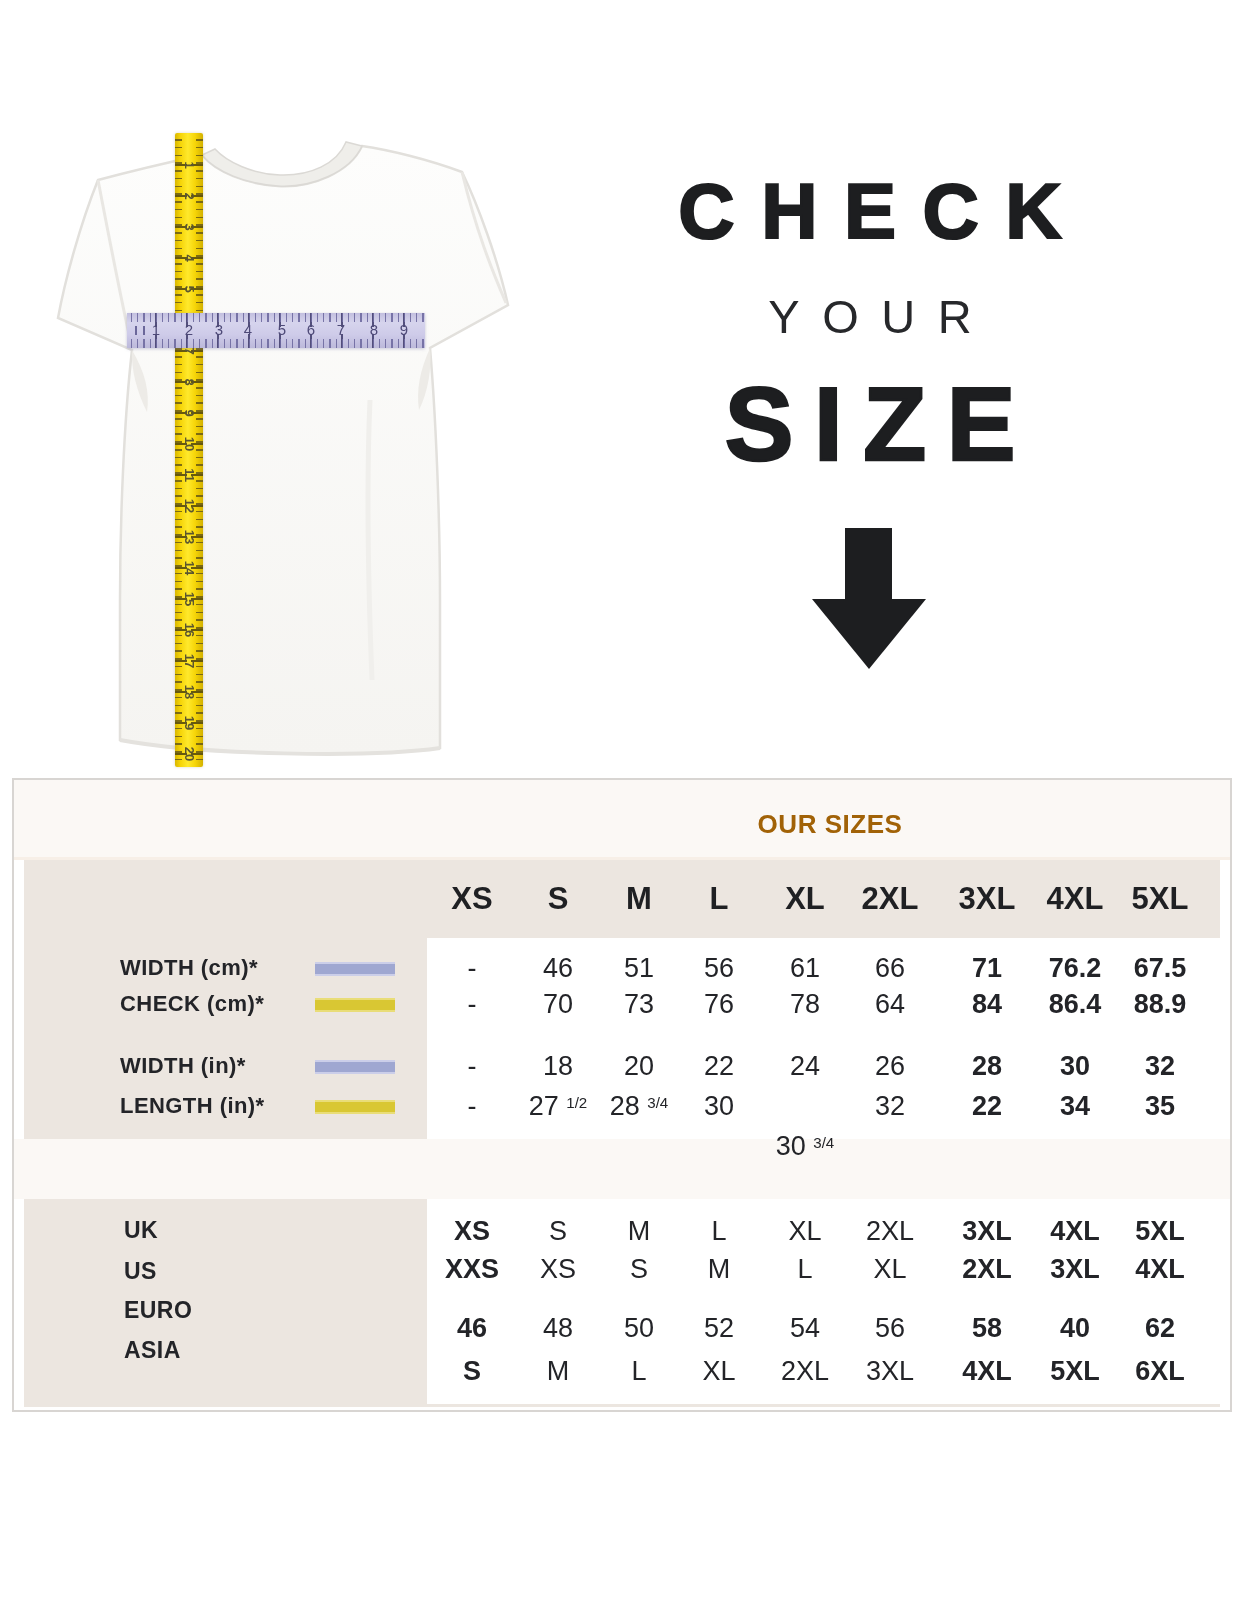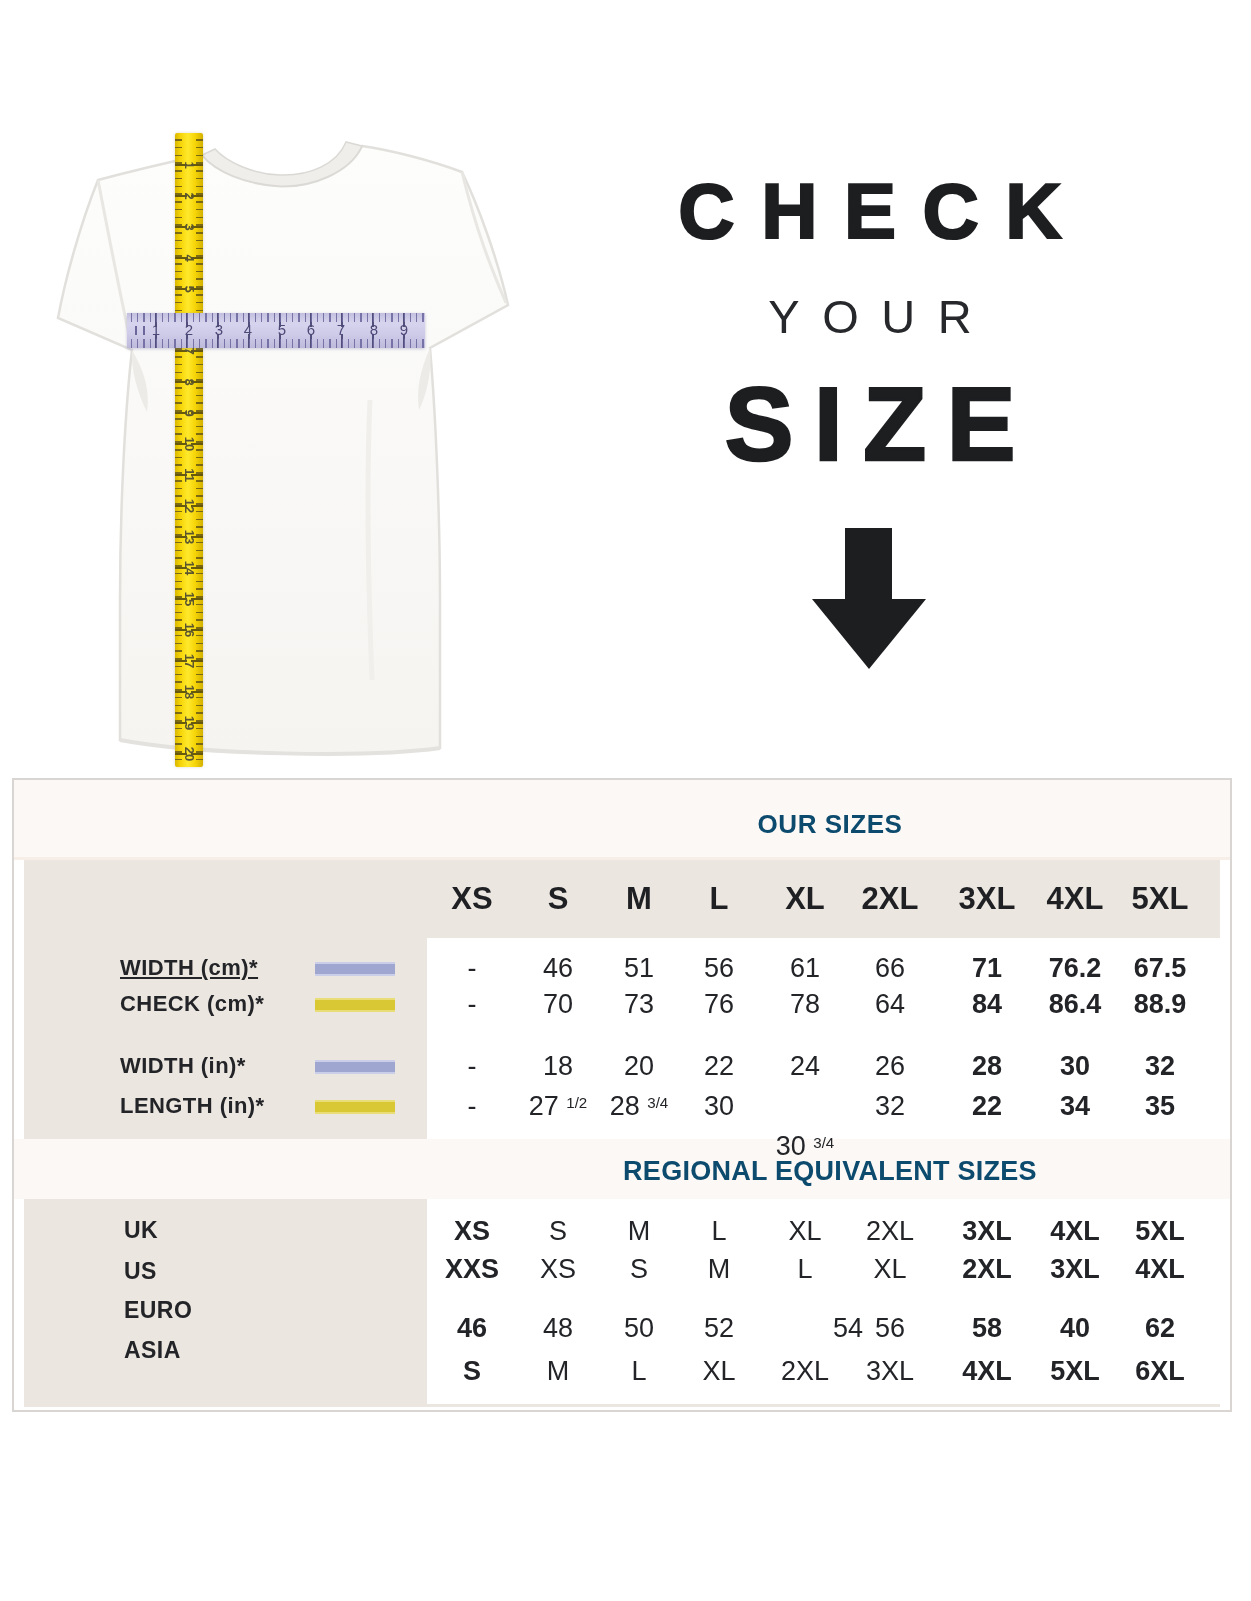--- a/index.html
+++ b/index.html
@@ -55,21 +55,21 @@
     border:2px solid #D8D5D2;background:#fff;box-sizing:border-box}
   .band-cream{position:absolute;left:0;right:0;background:#FBF8F5}
   #band1{top:0;height:80px;box-shadow:inset 0 -3px 0 #F7EFE7}
   #band2{top:359px;height:60px}
   .beige{position:absolute;left:10px;right:10px;background:#ECE6E0}
   #beige1{top:80px;height:279px}
   #beige2{top:419px;height:208px}
   .panel{position:absolute;background:#ffffff}
   #panel1{left:413px;top:158px;width:803px;height:201px}
   #panel2{left:413px;top:419px;width:803px;height:205px}
-  .tbl-title{position:absolute;left:401px;width:830px;text-align:center;font-weight:700;color:#0c4a6e}
+  .tbl-title{position:absolute;left:401px;width:830px;text-align:center;font-weight:700;color:#a16207}
   #title1{top:29px;font-size:26px;letter-spacing:.02em}
   #title2{top:376px;font-size:27px;letter-spacing:.01em}
   .col-h{position:absolute;top:99px;width:116px;margin-left:-58px;text-align:center;
     font-size:31px;font-weight:700;line-height:40px;color:#1f2023}
   .num{position:absolute;width:116px;margin-left:-58px;text-align:center;font-size:27px;line-height:34px;color:#232428}
   .num.b{font-weight:700}
   .num sup{font-size:.56em;position:relative;top:-.45em;vertical-align:baseline}
   .row-label{position:absolute;left:106px;font-size:22px;font-weight:700;line-height:34px;letter-spacing:.02em;color:#232428}
   .region-label{left:110px;font-size:23px}
   .swatch{position:absolute;left:301px;width:80px;height:10px;border-top:2px solid;border-bottom:2px solid}
@@ -147,31 +147,30 @@
 </div>
 
 <div class="card" id="card">
   <div class="band-cream" id="band1"></div>
   <div class="beige" id="beige1"></div>
   <div class="band-cream" id="band2"></div>
   <div class="beige" id="beige2"></div>
   <div class="panel" id="panel1"></div>
   <div class="panel" id="panel2"></div>
   <div class="tbl-title" id="title1">OUR SIZES</div>
-  <div class="tbl-title" id="title2">REGIONAL EQUIVALENT SIZES</div>
 <div class="col-h" style="left: 458px;">XS</div>
     <div class="col-h" style="left: 544px;">S</div>
     <div class="col-h" style="left: 625px;">M</div>
     <div class="col-h" style="left: 705px;">L</div>
     <div class="col-h" style="left: 791px;">XL</div>
     <div class="col-h" style="left: 876px;">2XL</div>
     <div class="col-h" style="left: 973px;">3XL</div>
     <div class="col-h" style="left: 1061px;">4XL</div>
     <div class="col-h" style="left: 1146px;">5XL</div>
-    <div class="row-label" style="top: 171px; text-decoration: underline;">WIDTH (cm)*</div>
+    <div class="row-label" style="top: 171px;">WIDTH (cm)*</div>
     <div class="swatch lavender" style="top: 182px;"></div>
     <div class="num" style="left: 458px; top: 171px;">-</div>
     <div class="num" style="left: 544px; top: 171px;">46</div>
     <div class="num" style="left: 625px; top: 171px;">51</div>
     <div class="num" style="left: 705px; top: 171px;">56</div>
     <div class="num" style="left: 791px; top: 171px;">61</div>
     <div class="num" style="left: 876px; top: 171px;">66</div>
     <div class="num b" style="left: 973px; top: 171px;">71</div>
     <div class="num b" style="left: 1061px; top: 171px;">76.2</div>
     <div class="num b" style="left: 1146px; top: 171px;">67.5</div>
@@ -226,21 +225,21 @@
     <div class="num" style="left: 791px; top: 472px;">L</div>
     <div class="num" style="left: 876px; top: 472px;">XL</div>
     <div class="num b" style="left: 973px; top: 472px;">2XL</div>
     <div class="num b" style="left: 1061px; top: 472px;">3XL</div>
     <div class="num b" style="left: 1146px; top: 472px;">4XL</div>
     <div class="row-label region-label" style="top: 513px;">EURO</div>
     <div class="num b" style="left: 458px; top: 531px;">46</div>
     <div class="num" style="left: 544px; top: 531px;">48</div>
     <div class="num" style="left: 625px; top: 531px;">50</div>
     <div class="num" style="left: 705px; top: 531px;">52</div>
-    <div class="num" style="left: 791px; top: 531px; text-align: right;">54</div>
+    <div class="num" style="left: 791px; top: 531px;">54</div>
     <div class="num" style="left: 876px; top: 531px;">56</div>
     <div class="num b" style="left: 973px; top: 531px;">58</div>
     <div class="num b" style="left: 1061px; top: 531px;">40</div>
     <div class="num b" style="left: 1146px; top: 531px;">62</div>
     <div class="row-label region-label" style="top: 553px;">ASIA</div>
     <div class="num b" style="left: 458px; top: 574px;">S</div>
     <div class="num" style="left: 544px; top: 574px;">M</div>
     <div class="num" style="left: 625px; top: 574px;">L</div>
     <div class="num" style="left: 705px; top: 574px;">XL</div>
     <div class="num" style="left: 791px; top: 574px;">2XL</div>

